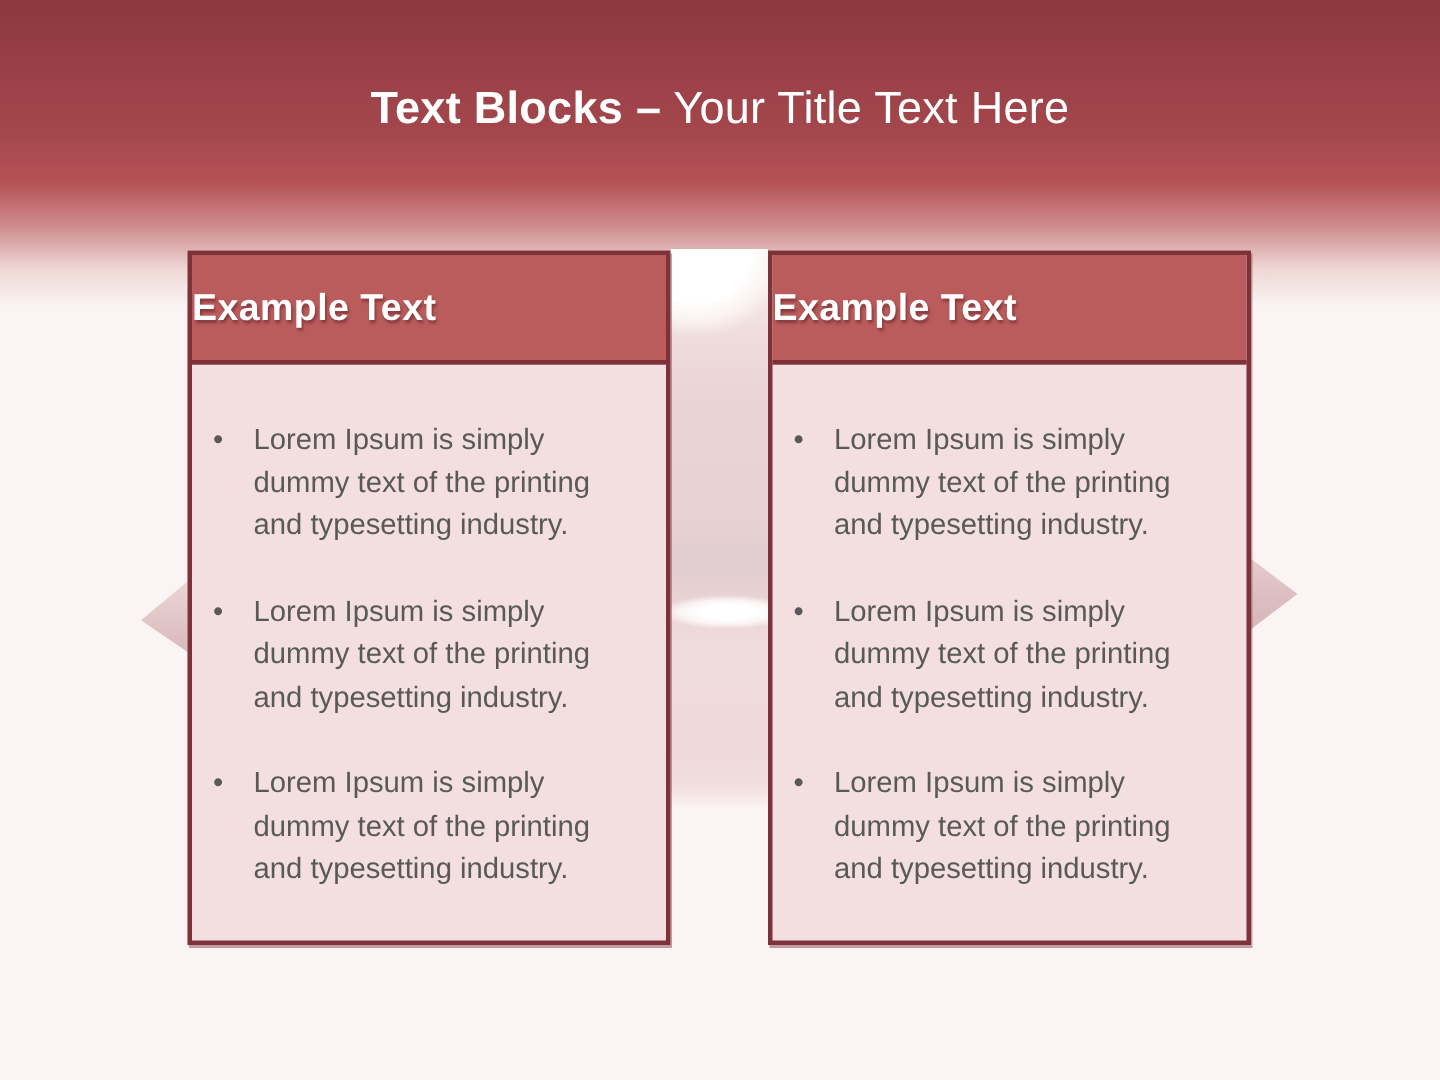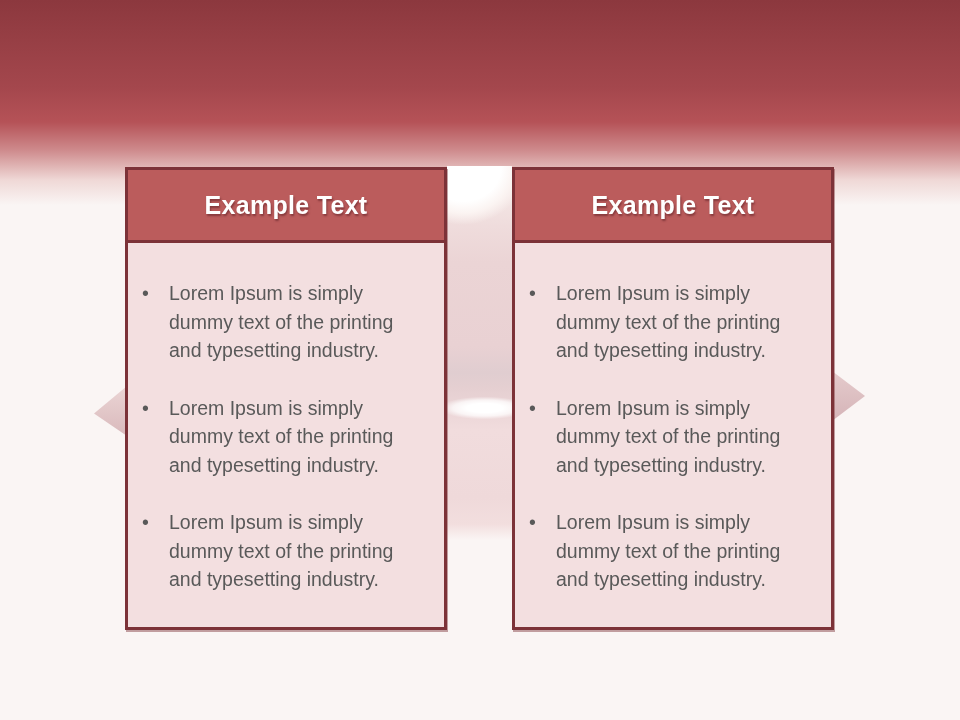--- a/index.html
+++ b/index.html
@@ -83,21 +83,21 @@
     background:var(--box-body-fill);
     box-shadow:1px 2px 0 rgba(124,50,56,0.45);
     z-index:3;
   }
   .textbox.pos-left{left:125px;}
   .textbox.pos-right{left:512px;}
   .box-header{
     height:70px;
     background:var(--box-header-fill);
     border-bottom:3px solid var(--box-border);
-    display:flex;align-items:center;justify-content:center;
+    display:flex;align-items:center;justify-content:flex-start;
   }
   .box-header-label{
     color:#FFFFFF;font-size:25px;font-weight:bold;
     text-shadow:1px 2px 2px rgba(90,30,35,0.55);
     letter-spacing:0.3px;
   }
   .bullet-list{
     list-style:none;
     margin:0;padding:36px 0 0 12px;
     width:288px;
@@ -115,20 +115,24 @@
     color:var(--body-text);
   }
 </style>
 </head>
 <body>
 
 <div class="slide">
 
   <div class="header-band"></div>
 
+  <div class="slide-title">
+    <span class="bold">Text Blocks –</span>
+    <span>Your Title Text Here</span>
+  </div>
 
   <div class="arrow-band">
     <div class="arrow-gloss"></div>
     <div class="arrow-highlight"></div>
   </div>
   <div class="arrowhead left"></div>
   <div class="arrowhead right"></div>
 
   <div class="textbox pos-left">
     <div class="box-header">

